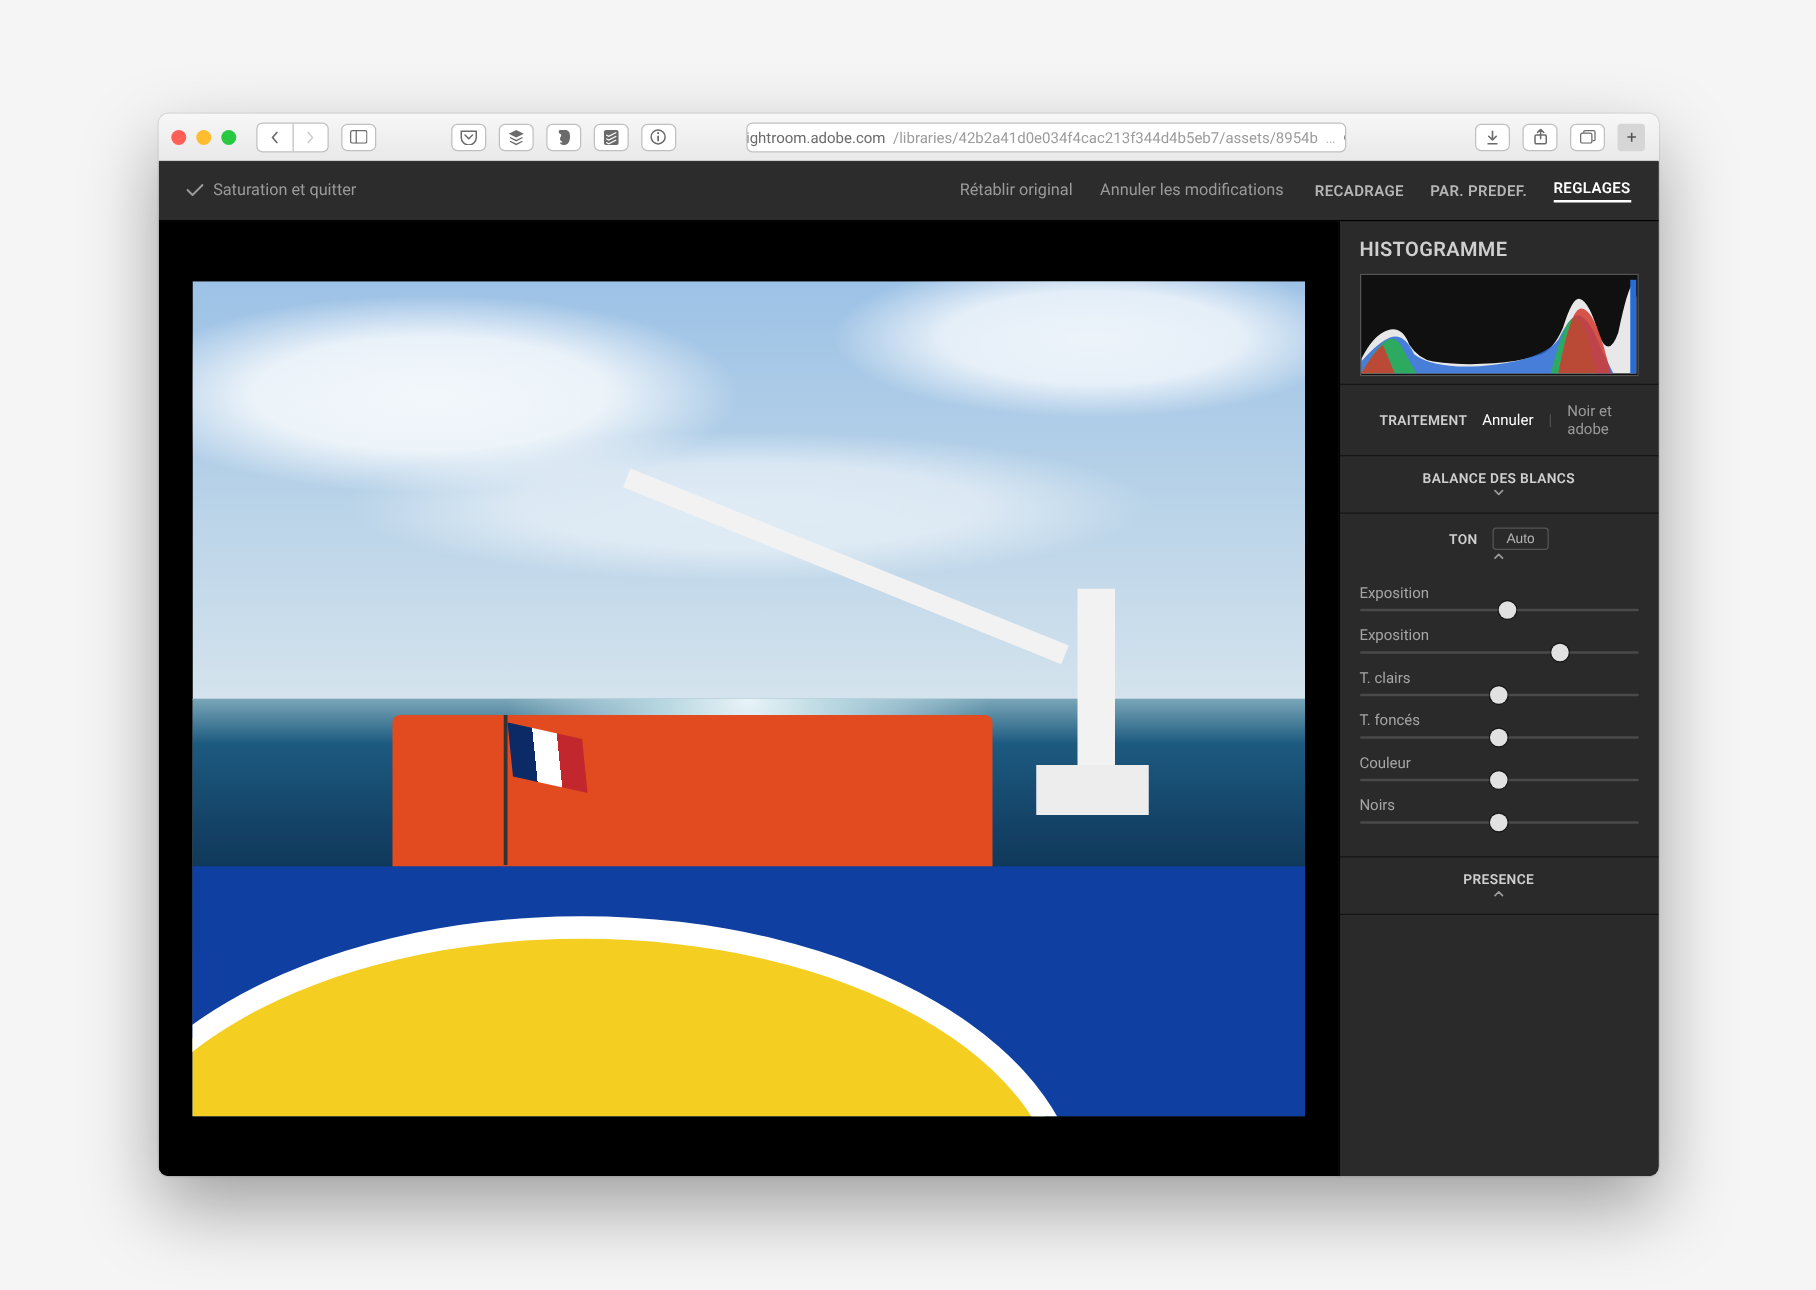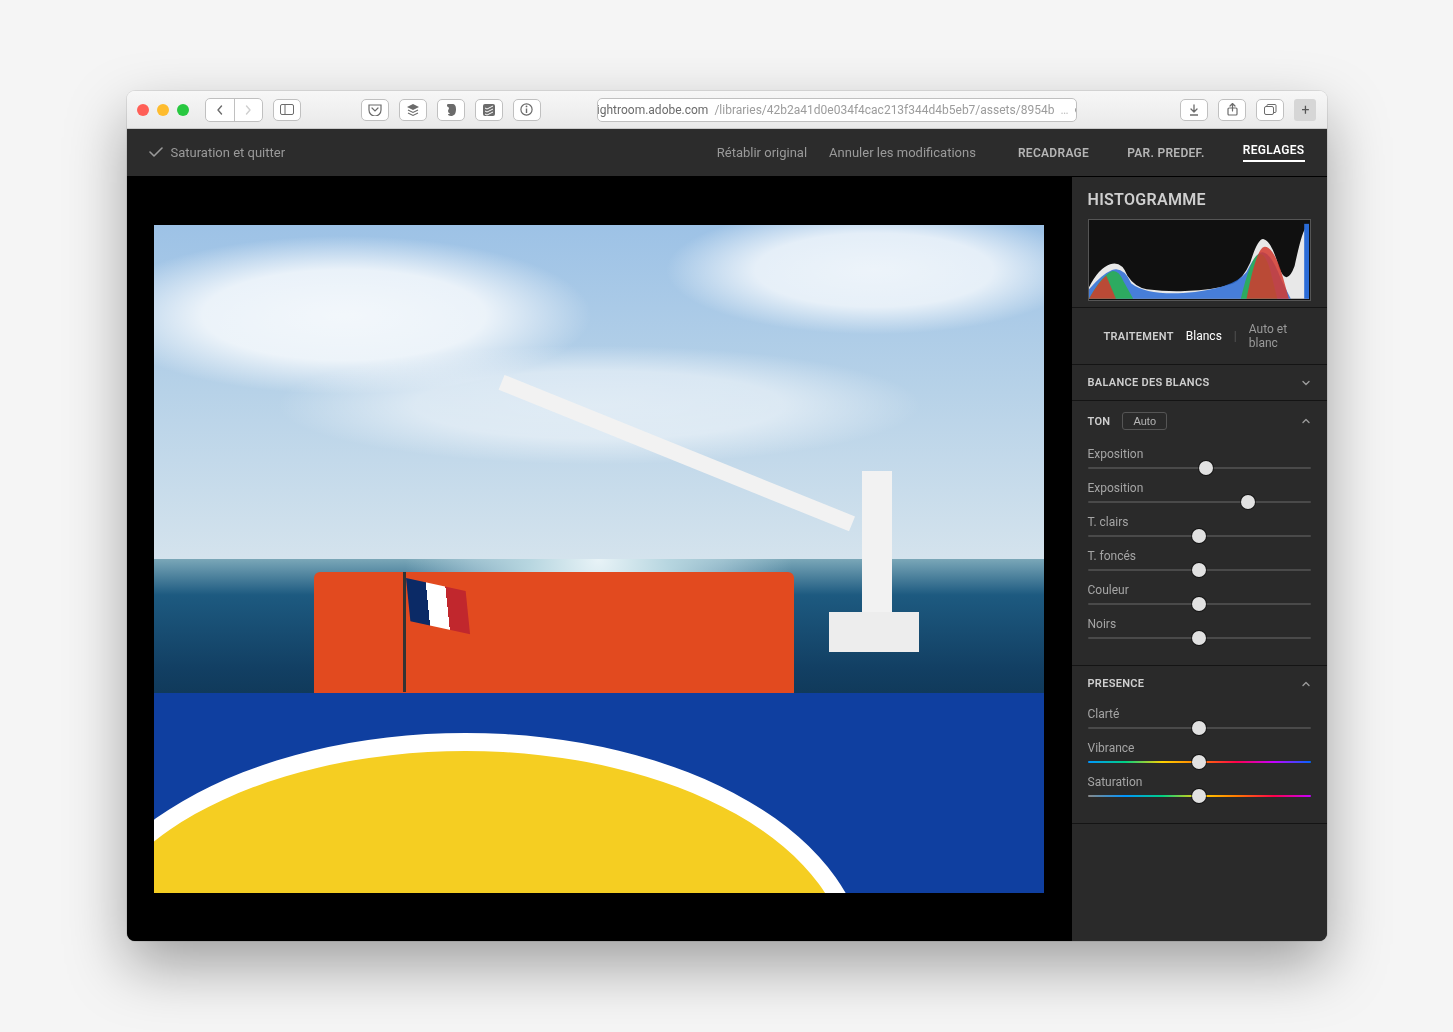--- a/index.html
+++ b/index.html
@@ -70,21 +70,21 @@
     height:48px;display:flex;align-items:center;
     padding:0 22px;color:var(--text-dim);font-size:13px;
     border-bottom:1px solid #000;
     background:#2c2c2c;
     gap:22px;
   }
   .appbar .save{display:flex;align-items:center;gap:8px;cursor:pointer;}
   .appbar .save svg{stroke:#9a9a9a;}
   .appbar .spacer{flex:1;}
   .appbar .link{cursor:pointer;}
-  .appbar .tabs{display:flex;gap:38px;align-items:center;margin-left:20px;}
+  .appbar .tabs{display:flex;gap:21px;align-items:center;margin-left:3px;}
   .appbar .tab{font-size:12px;letter-spacing:.3px;font-weight:600;color:#b5b5b5;cursor:pointer;}
   .appbar .tab.active{color:#fff;border-bottom:2px solid #fff;padding-bottom:3px;}
   .appbody{flex:1;display:flex;min-height:0;}
   
   .stage{flex:1;background:var(--bg-stage);display:flex;align-items:center;justify-content:center;padding:36px 18px;min-width:0;}
   .photo{width:100%;max-width:890px;aspect-ratio:4/3;position:relative;overflow:hidden;box-shadow:0 0 0 1px #000;}
   .sky{position:absolute;inset:0;background:linear-gradient(to bottom,#9dc2e6 0%, #b7d2e8 25%, #d4e3ed 50%);}
   .cloud{position:absolute;background:radial-gradient(ellipse at center,#fff 0%,rgba(255,255,255,.9) 40%,rgba(255,255,255,0) 70%);border-radius:50%;}
   .c1{width:500px;height:160px;left:-60px;top:10px;opacity:.85;}
   .c2{width:420px;height:130px;right:-40px;top:-20px;opacity:.8;}
@@ -106,21 +106,21 @@
   .panel{
     width:256px;flex:0 0 256px;background:var(--bg-panel);
     overflow-y:auto;color:var(--text-dim);font-size:12px;
     border-left:1px solid #000;
   }
   .panel::-webkit-scrollbar{width:0;}
   .section{border-bottom:1px solid #141414;}
   .section .hd{
     display:flex;align-items:center;justify-content:space-between;
     padding:11px 16px;color:#cfcfcf;font-weight:600;letter-spacing:.3px;font-size:11px;
-    text-transform:uppercase;cursor:pointer;
+    text-transform:uppercase;cursor:pointer;flex-direction:column;
   }
   .section .hd .chev{width:10px;height:10px;transform:rotate(180deg);}
   .section .hd.collapsed .chev{transform:rotate(0deg);}
   .section .body{padding:0 16px 14px;}
   .histo{padding:13px 16px 6px;}
   .histo .title{font-size:16px;font-weight:600;color:#cfcfcf;letter-spacing:.3px;margin-bottom:10px;}
   .histo .box{height:82px;background:#101010;border:1px solid #555;position:relative;overflow:hidden;}
   .histo svg{position:absolute;inset:0;}
   .treatment{display:flex;align-items:center;padding:14px 32px;gap:12px;font-size:12px;}
   .treatment .label{flex:1;color:#cfcfcf;font-weight:600;font-size:11px;letter-spacing:.3px;}
@@ -302,23 +302,23 @@
                 <path d="M0 82 Q10 64 18 58 L28 82 Z M164 82 Q174 30 182 28 Q192 26 202 60 L208 82 Z" fill="#d43a2f" opacity=".85"></path>
                 <rect x="224" y="4" width="6" height="78" fill="#2a6bd6"></rect>
               </svg>
             </div>
           </div>
         </div>
 
         <div class="section">
           <div class="treatment">
             <span class="label">TRAITEMENT</span>
-            <span class="opt active">Blancs</span>
+            <span class="opt active">Annuler</span>
             <span class="sep">|</span>
-            <span class="opt">Auto et blanc</span>
+            <span class="opt">Noir et adobe</span>
           </div>
         </div>
 
         <div class="section">
           <div class="hd collapsed">
             <span>BALANCE DES BLANCS</span>
             <svg class="chev svgicon" width="10" height="10" viewBox="0 0 10 10">
                 <path d="M2 3.5 5 6.5 8 3.5" fill="none" stroke="#9a9a9a" stroke-width="1.4" stroke-linecap="round" stroke-linejoin="round"></path>
               </svg>
           </div>
@@ -374,39 +374,19 @@
           </div>
         </div>
 
         <div class="section">
           <div class="hd">
             <span>PRESENCE</span>
             <svg class="chev svgicon" width="10" height="10" viewBox="0 0 10 10">
                 <path d="M2 3.5 5 6.5 8 3.5" fill="none" stroke="#9a9a9a" stroke-width="1.4" stroke-linecap="round" stroke-linejoin="round"></path>
               </svg>
           </div>
-          <div class="body">
-            <div class="slider-row">
-              <div class="lbl">Clarté</div>
-              <div class="slider-track">
-                  <div class="slider-thumb" style="left:50%"></div>
-                </div>
-            </div>
-            <div class="slider-row">
-              <div class="lbl">Vibrance</div>
-              <div class="slider-track grad-vib">
-                  <div class="slider-thumb" style="left:50%"></div>
-                </div>
-            </div>
-            <div class="slider-row">
-              <div class="lbl">Saturation</div>
-              <div class="slider-track grad-sat">
-                  <div class="slider-thumb" style="left:50%"></div>
-                </div>
-            </div>
-          </div>
         </div>
 
 
       </div>
     </div>
   </div>
 </div>
 
 </body></html>

